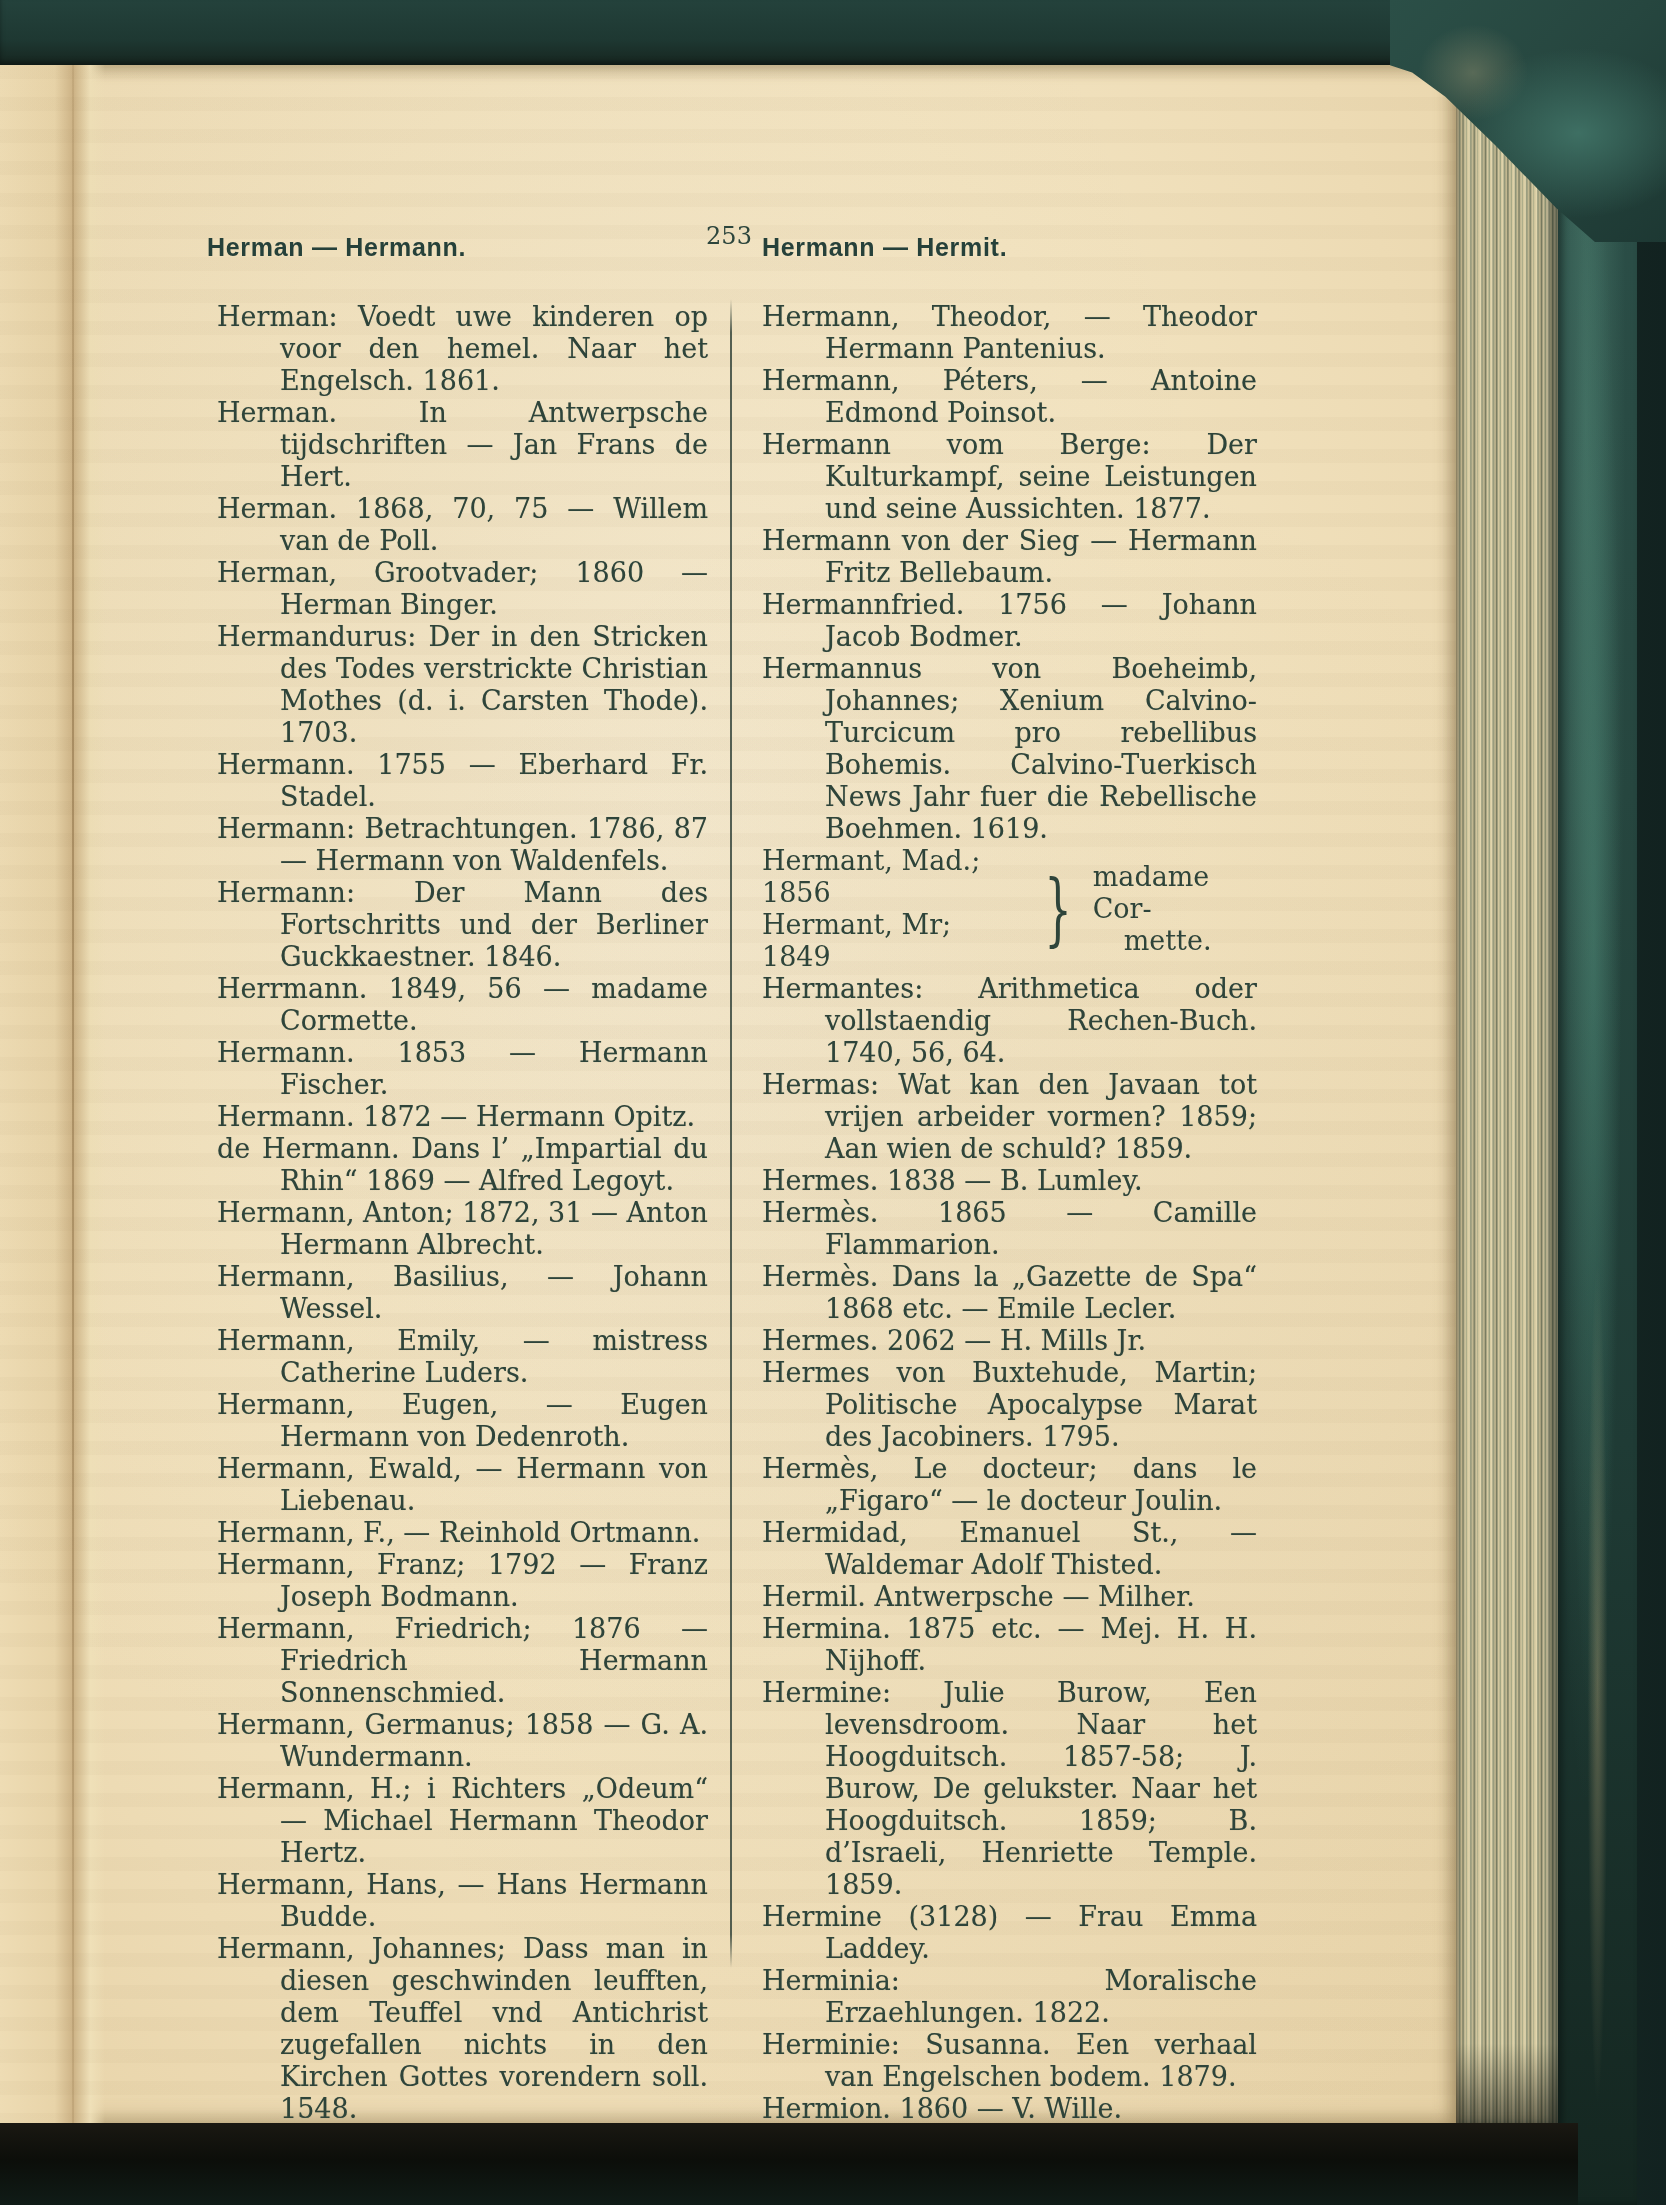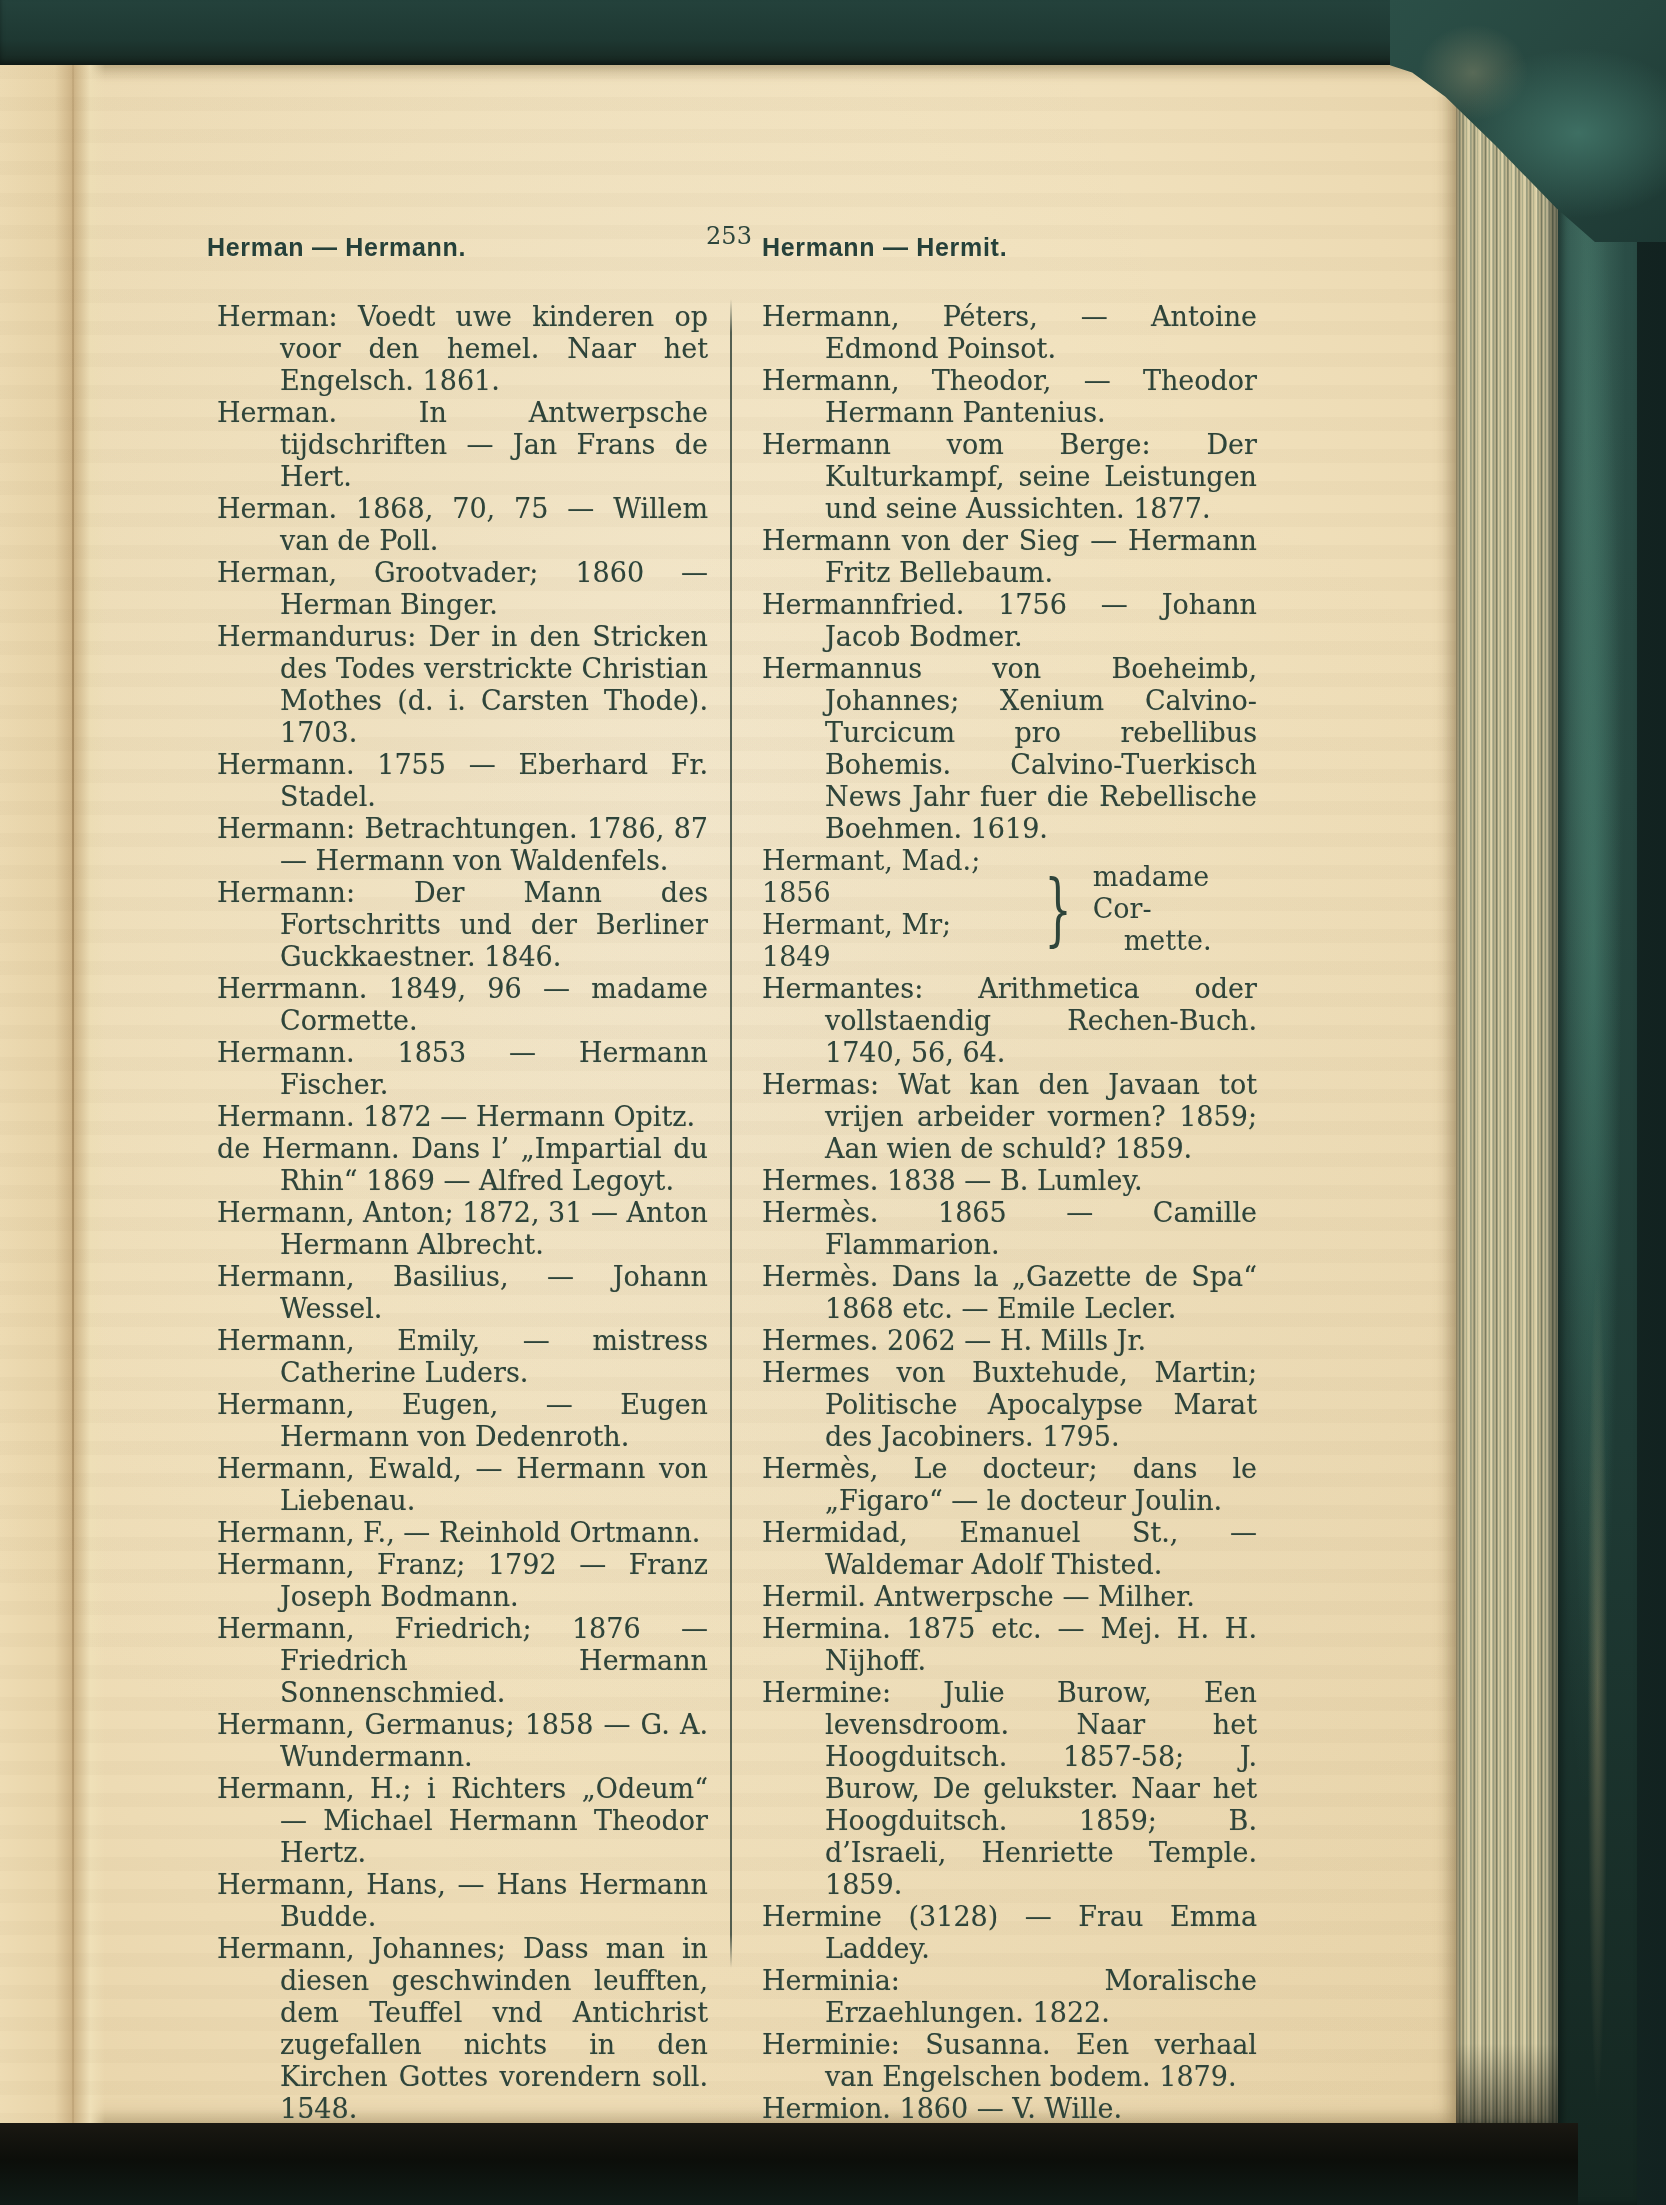--- a/index.html
+++ b/index.html
@@ -120,21 +120,21 @@
         <p class="entry">Herman, Grootvader; 1860 — Herman Binger.</p>
 
         <p class="entry">Hermandurus: Der in den Stricken des Todes verstrickte Christian Mothes (d. i. Carsten Thode). 1703.</p>
 
         <p class="entry">Hermann. 1755 — Eberhard Fr. Stadel.</p>
 
         <p class="entry">Hermann: Betrachtungen. 1786, 87 — Hermann von Waldenfels.</p>
 
         <p class="entry">Hermann: Der Mann des Fortschritts und der Berliner Guckkaestner. 1846.</p>
 
-        <p class="entry">Herrmann. 1849, 96 — madame Cormette.</p>
+        <p class="entry">Herrmann. 1849, 56 — madame Cormette.</p>
 
         <p class="entry">Hermann. 1853 — Hermann Fischer.</p>
 
         <p class="entry">Hermann. 1872 — Hermann Opitz.</p>
 
         <p class="entry">de Hermann. Dans l’ „Impartial du Rhin“ 1869 — Alfred Legoyt.</p>
 
         <p class="entry">Hermann, Anton; 1872, 31 — Anton Hermann Albrecht.</p>
 
         <p class="entry">Hermann, Basilius, — Johann Wessel.</p>
@@ -160,23 +160,23 @@
         <p class="entry">Hermann, Johannes; Dass man in diesen geschwinden leufften, dem Teuffel vnd Antichrist zugefallen nichts in den Kirchen Gottes vorendern soll. 1548.</p>
 
         <p class="entry">Hermann, J., — Johann Hermann Baas.</p>
 
         <p class="entry">Hermann, Ludwig; 1839 — Ludwig Mueller.</p>
       </div>
 
     <div class="col col-right">
       <div>
 
+          <p class="entry">Hermann, Theodor, — Theodor Hermann Pantenius.</p>
+
           <p class="entry">Hermann, Péters, — Antoine Edmond Poinsot.</p>
-
-          <p class="entry">Hermann, Theodor, — Theodor Hermann Pantenius.</p>
 
           <p class="entry">Hermann vom Berge: Der Kulturkampf, seine Leistungen und seine Aussichten. 1877.</p>
 
           <p class="entry">Hermann von der Sieg — Hermann Fritz Bellebaum.</p>
 
           <p class="entry">Hermannfried. 1756 — Johann Jacob Bodmer.</p>
 
           <p class="entry">Hermannus von Boeheimb, Johannes; Xenium Calvino-Turcicum pro rebellibus Bohemis. Calvino-Tuerkisch News Jahr fuer die Rebellische Boehmen. 1619.</p>
         </div>
 

